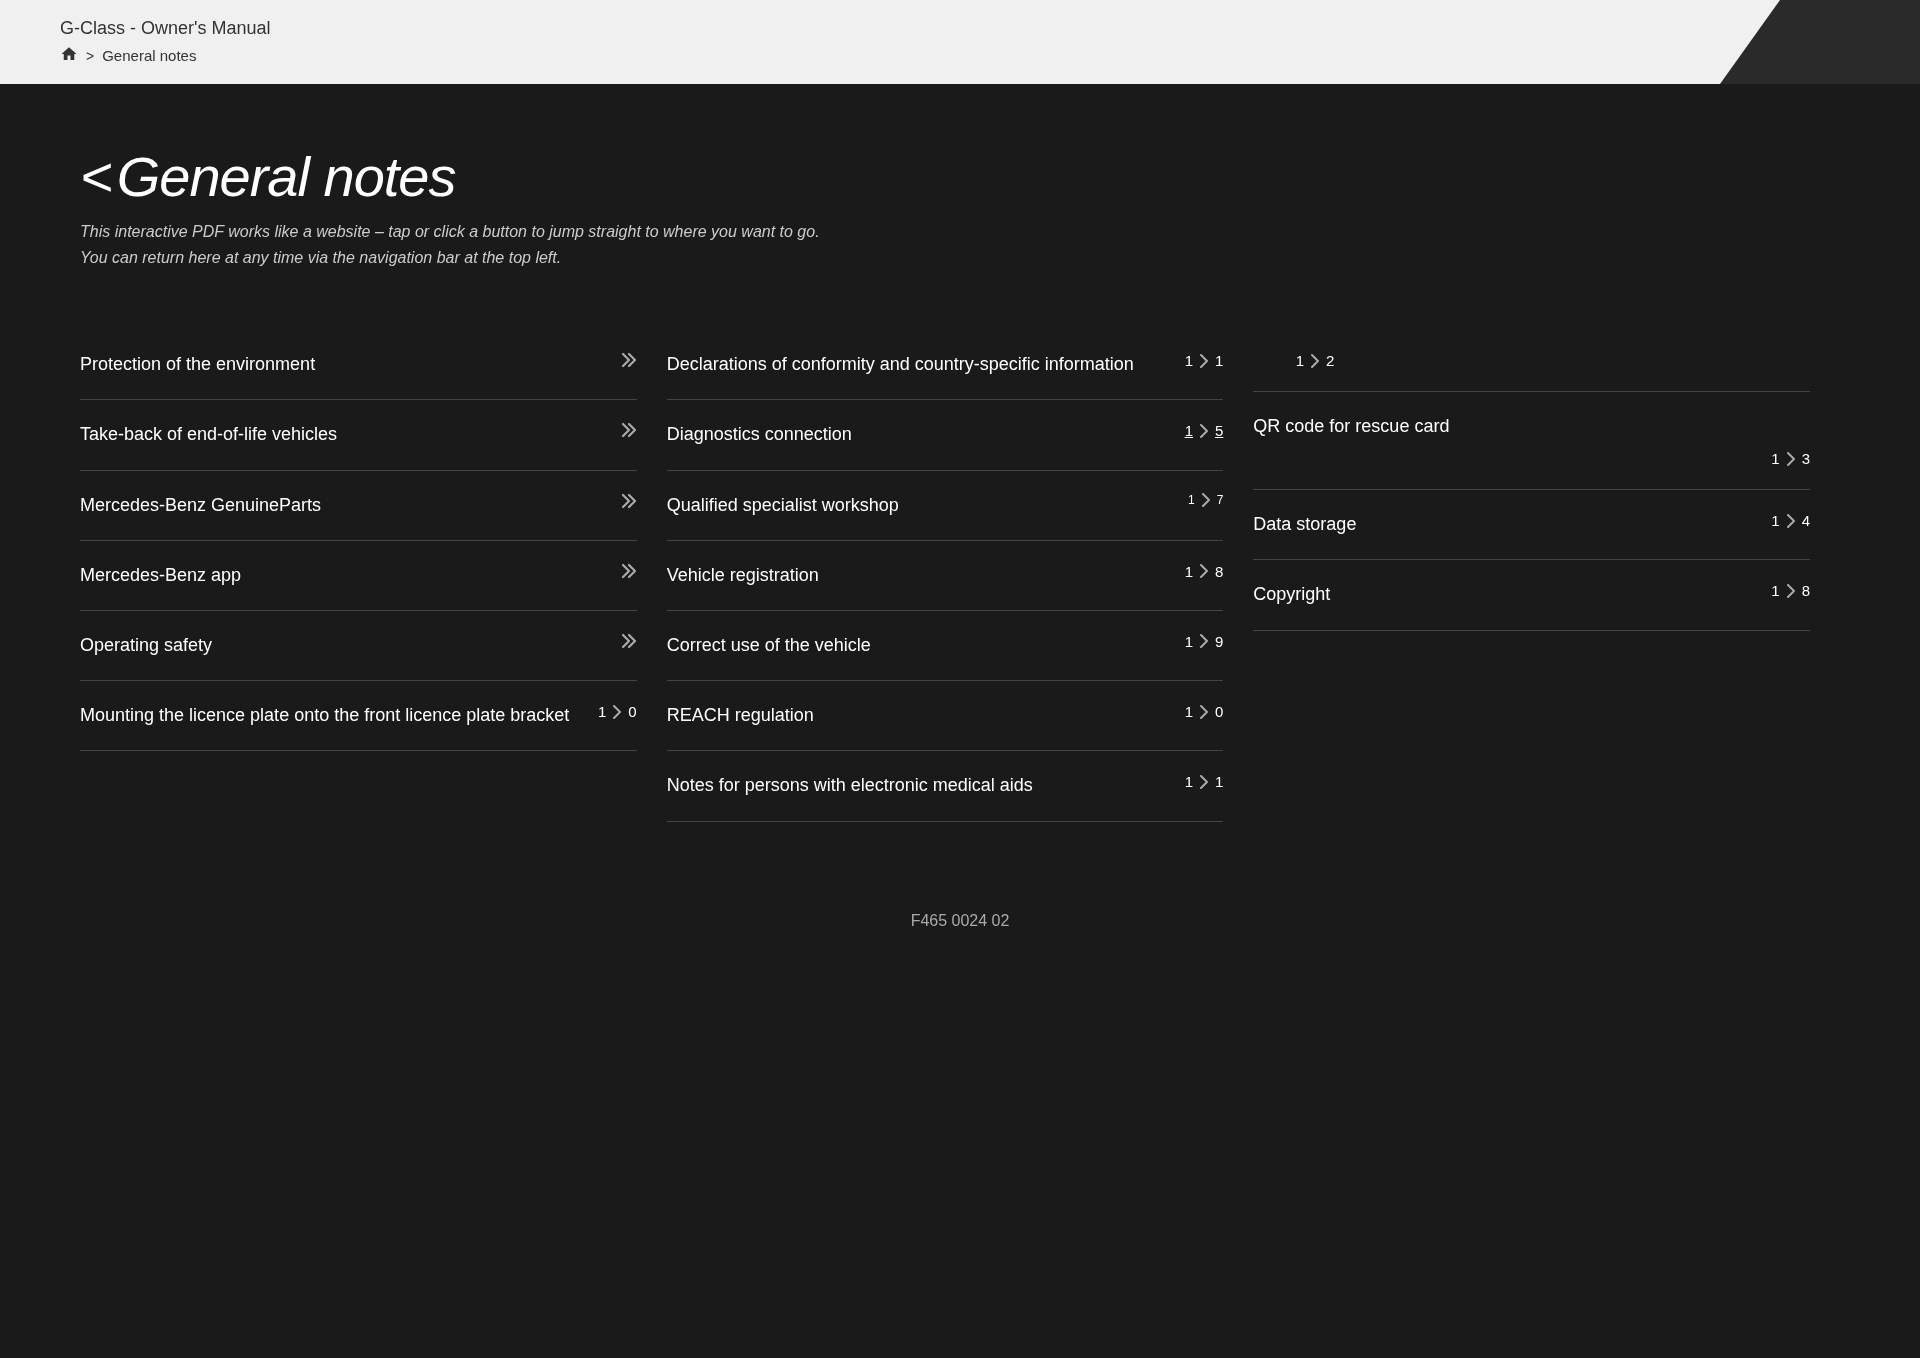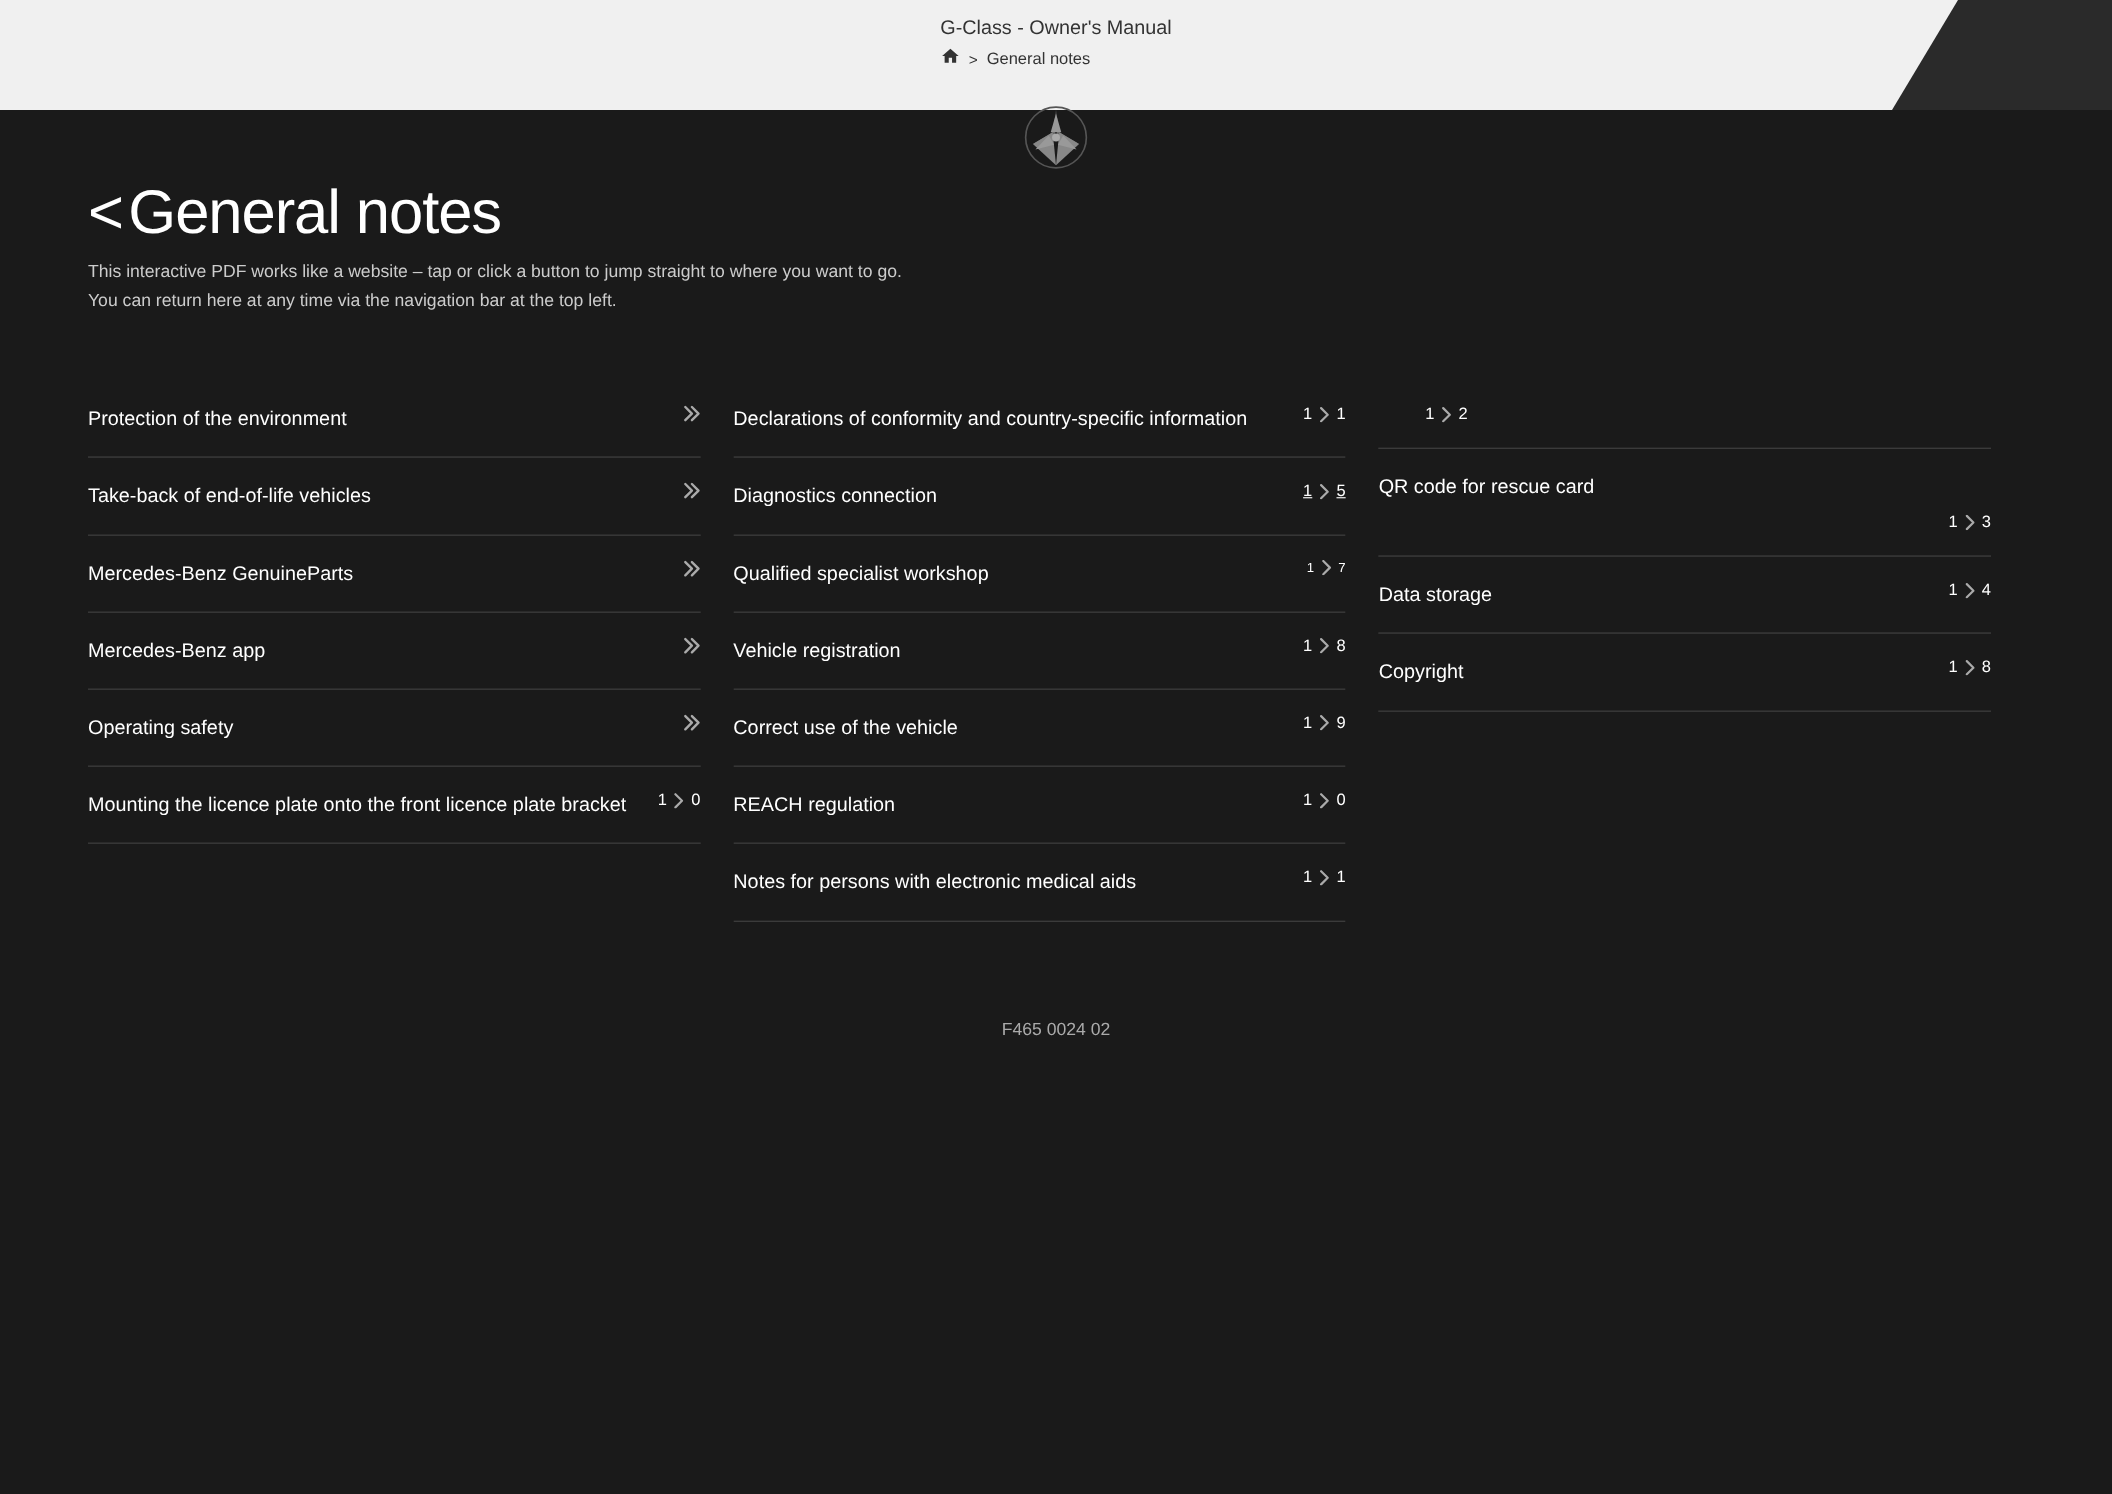--- a/index.html
+++ b/index.html
@@ -9,25 +9,24 @@
       font-family: Arial, Helvetica, sans-serif;
       width: 1920px;
       min-height: 1358px;
     }
 
     
     .header {
       background-color: #f0f0f0;
       padding: 0;
       position: relative;
-      height: 100px;
+      height: 84px;
       display: flex;
       align-items: center;
       justify-content: space-between;
-      flex-direction: column;
     }
     .header-left {
       padding: 15px 60px;
     }
     .header-title {
       font-size: 18px;
       color: #333;
       font-weight: normal;
     }
     .breadcrumb {
@@ -64,20 +63,21 @@
       clip-path: polygon(60px 0, 100% 0, 100% 100%, 0% 100%);
     }
 
     
     .main-content {
       padding: 60px 80px 60px 80px;
     }
 
     .page-title-container {
       margin-bottom: 20px;
+      font-style: italic;
     }
     .page-title {
       font-size: 56px;
       font-weight: 300;
       color: #ffffff;
       letter-spacing: -1px;
     }
     .page-description {
       font-size: 16px;
       color: #cccccc;

